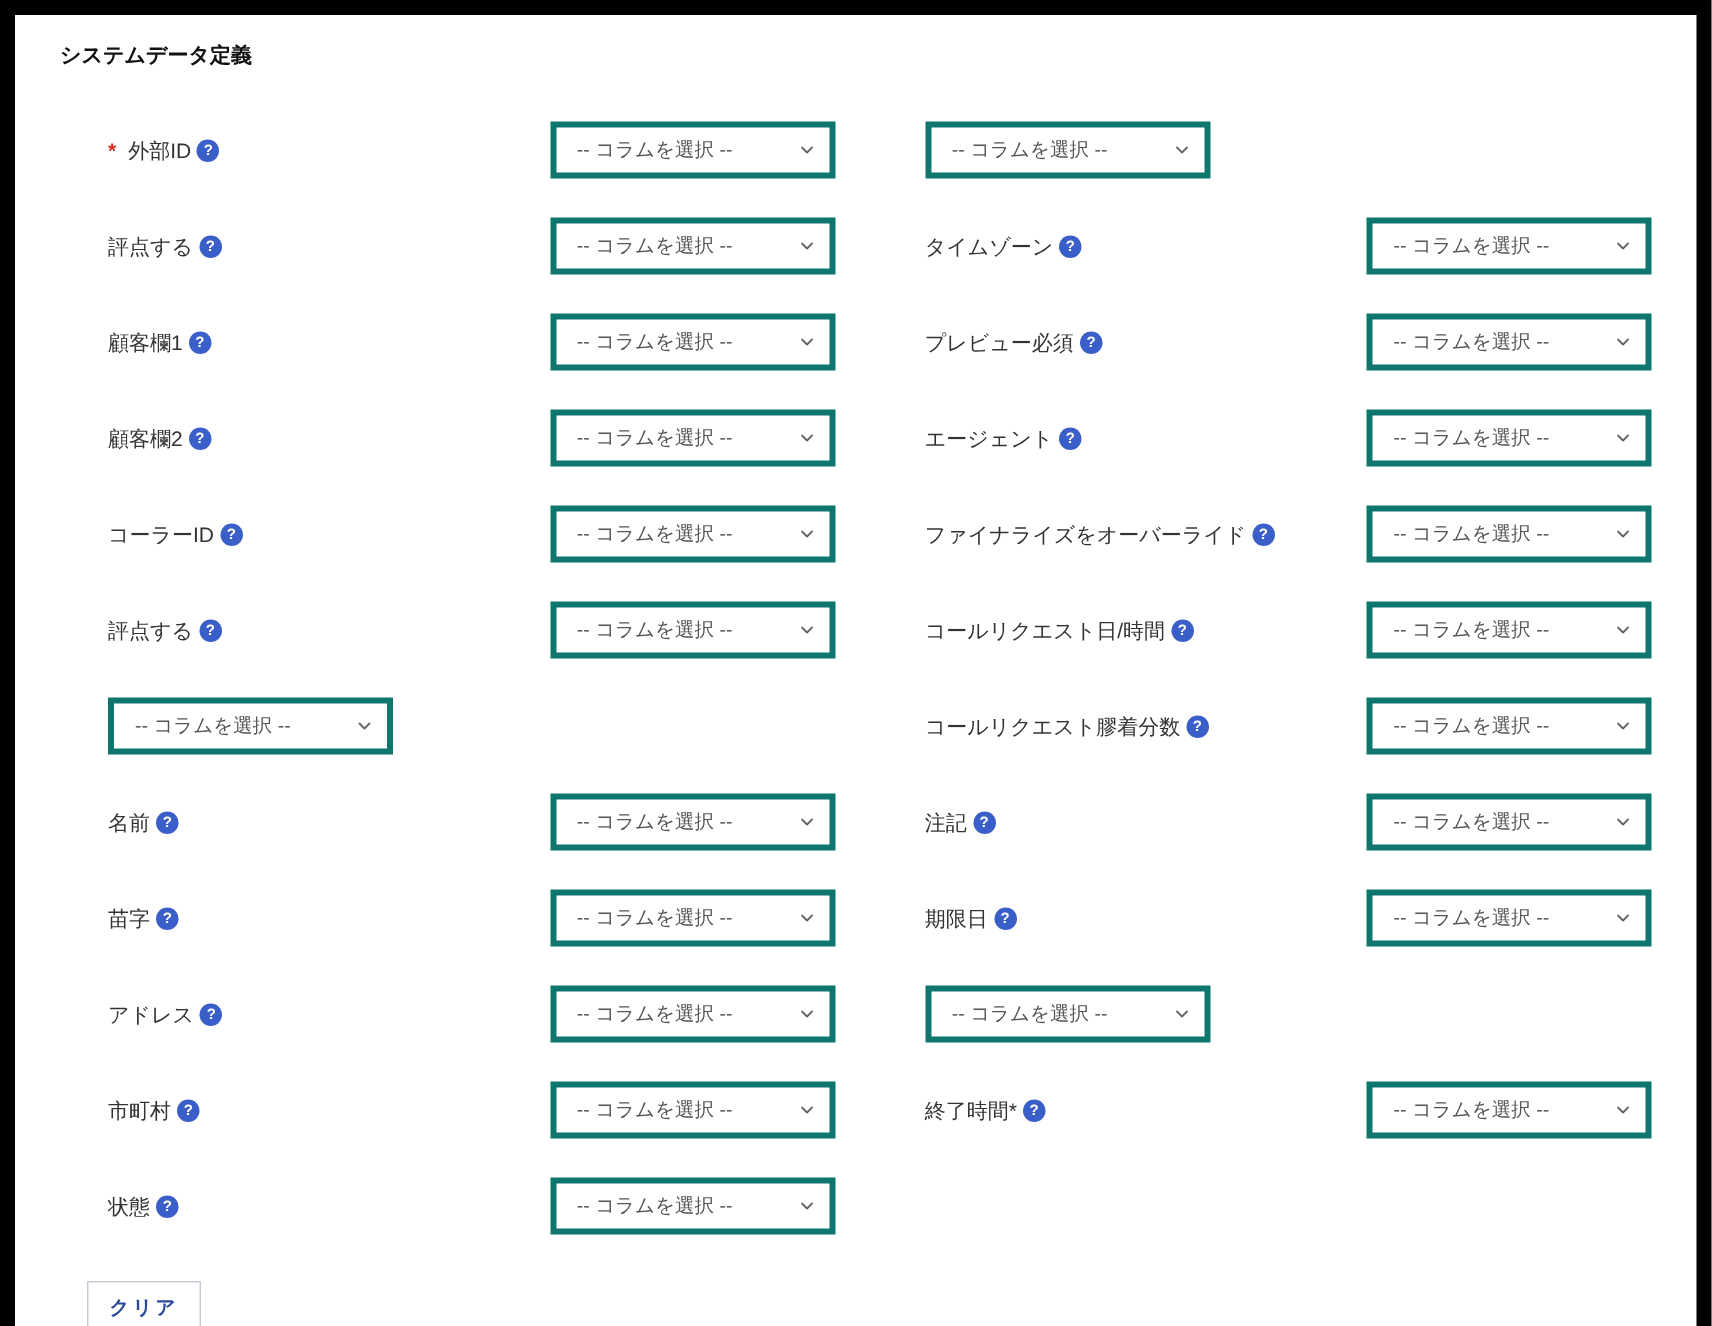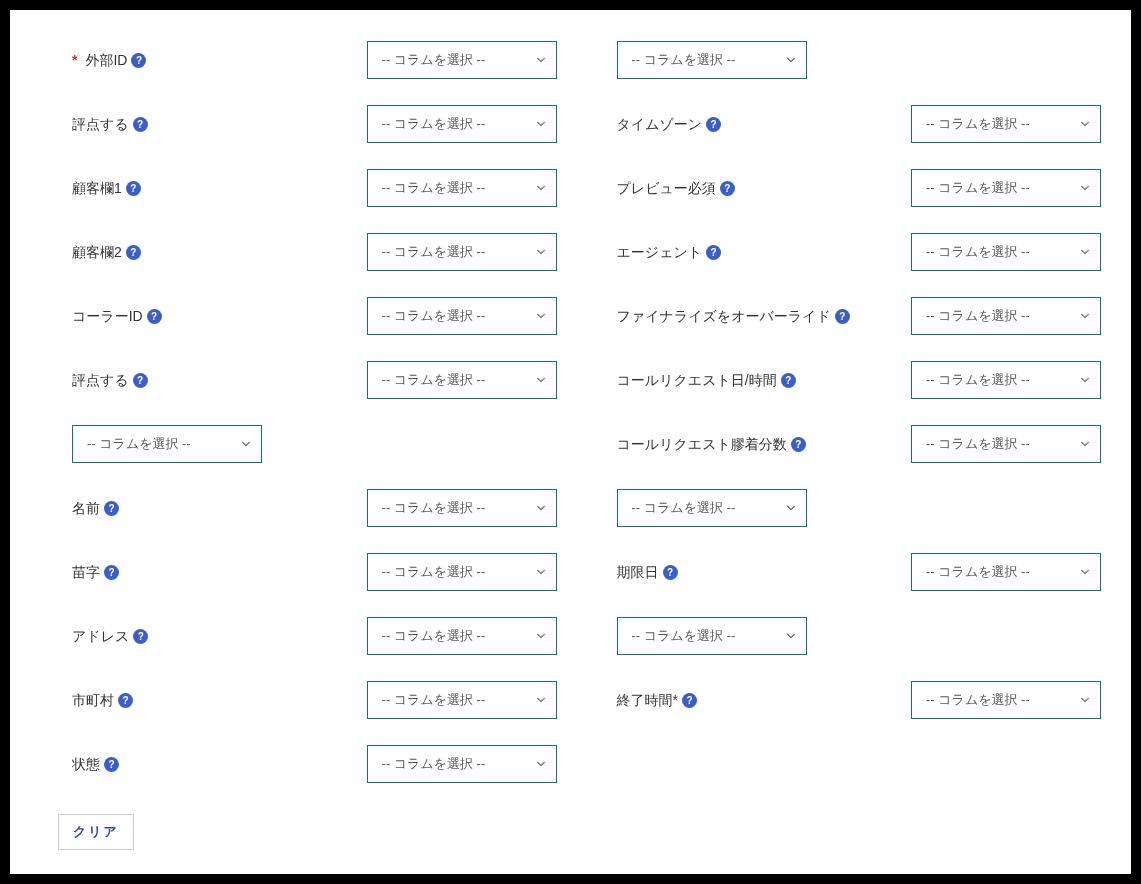--- a/index.html
+++ b/index.html
@@ -67,21 +67,21 @@
       flex-shrink: 0;
     }
     .help-icon::before { content: "?"; }
     .select-cell {
       width: 190px;
       flex-shrink: 0;
     }
     .select {
       width: 100%;
       height: 38px;
-      border: 1px solid #0f766e;
+      border: 4px solid #0f766e;
       background: #fff;
       display: flex;
       align-items: center;
       justify-content: space-between;
       padding: 0 10px 0 14px;
       color: #555;
       font-size: 13px;
       cursor: pointer;
     }
     .chevron {
@@ -102,20 +102,21 @@
       font-weight: bold;
       padding: 8px 14px;
       cursor: pointer;
       letter-spacing: 2px;
     }
   </style>
 </head>
 <body>
 
 <div class="panel">
+  <div class="section-title">システムデータ定義</div>
 
   <div class="columns">
     <div class="col" id="left-col">
         <div class="form-row">
           <div class="label-cell">
             <span class="req">*</span>
             <span>外部ID</span>
             <span class="help-icon"></span>
           </div>
           <div class="select-cell">
@@ -405,20 +406,24 @@
               <span>-- コラムを選択 --</span>
               <span class="chevron">
                 <svg viewBox="0 0 12 12" width="10" height="10">
                   <path d="M2 4 L6 8 L10 4" fill="none" stroke="#666" stroke-width="1.5" stroke-linecap="round" stroke-linejoin="round"></path>
                 </svg>
               </span>
             </div>
           </div>
         </div>
         <div class="form-row">
+          <div class="label-cell">
+            <span>注記</span>
+            <span class="help-icon"></span>
+          </div>
           <div class="select-cell">
             <div class="select">
               <span>-- コラムを選択 --</span>
               <span class="chevron">
                 <svg viewBox="0 0 12 12" width="10" height="10">
                   <path d="M2 4 L6 8 L10 4" fill="none" stroke="#666" stroke-width="1.5" stroke-linecap="round" stroke-linejoin="round"></path>
                 </svg>
               </span>
             </div>
           </div>

